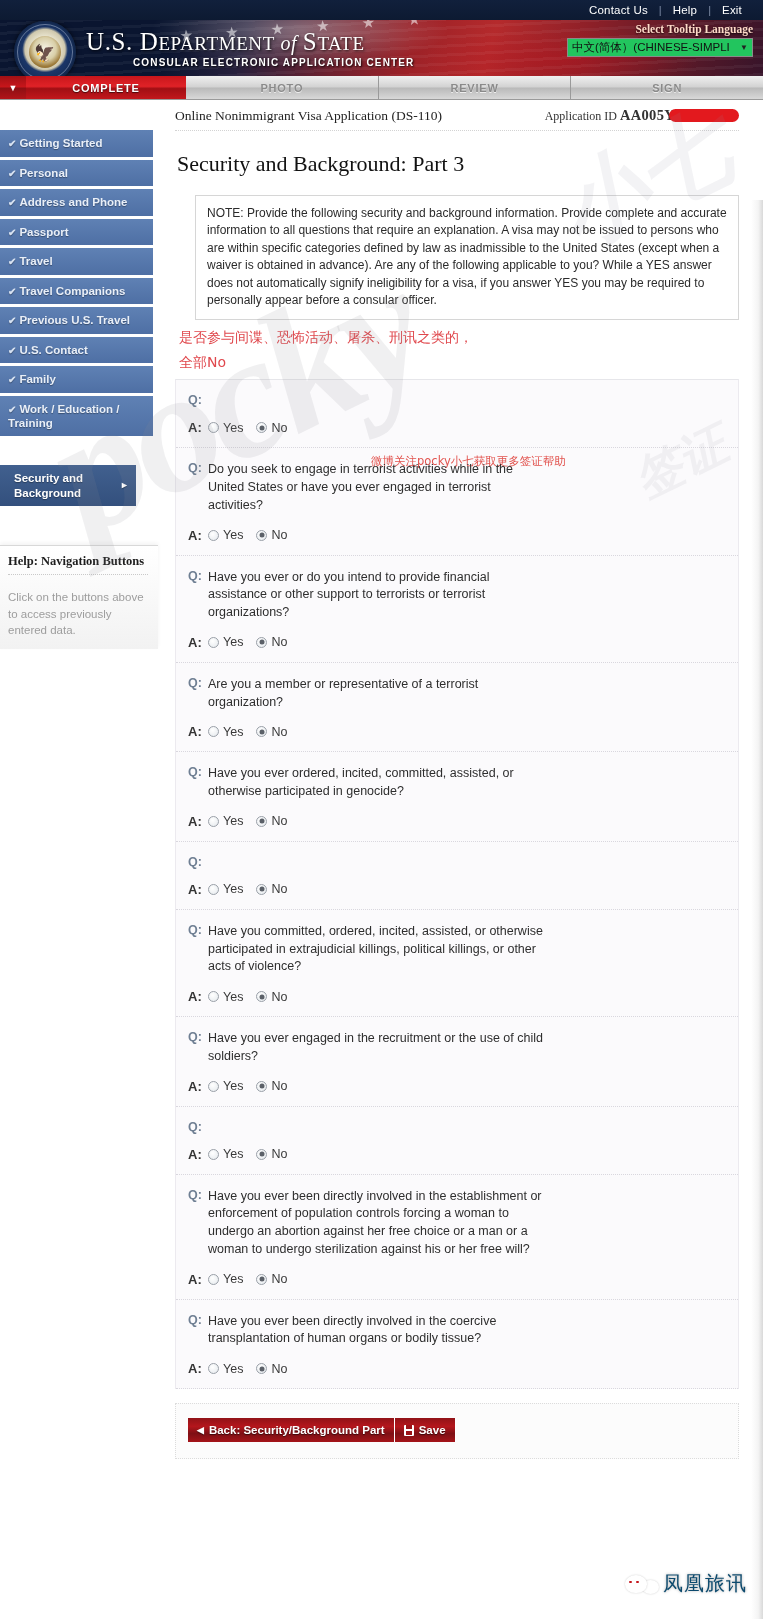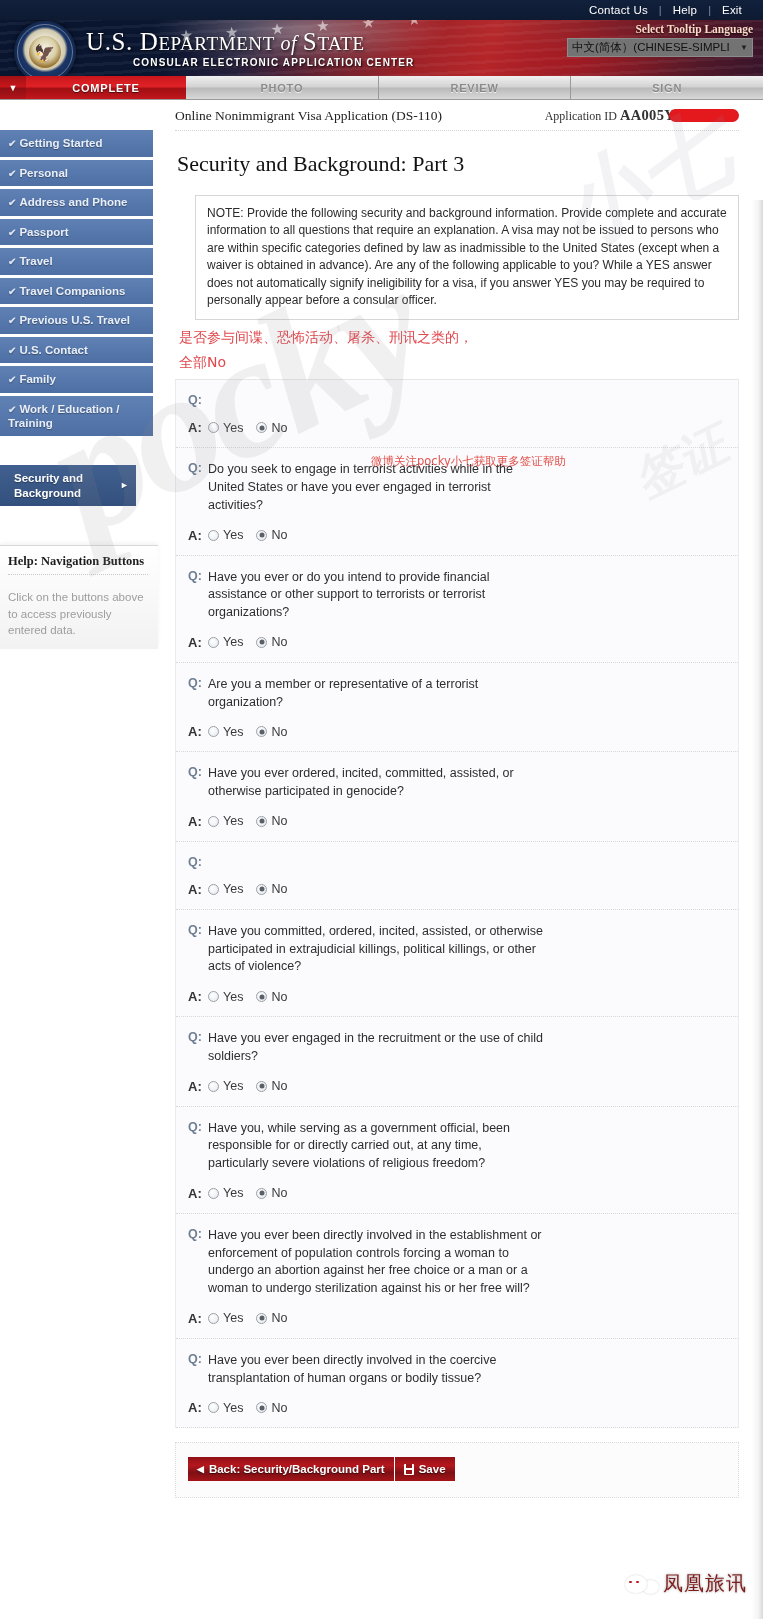--- a/index.html
+++ b/index.html
@@ -136,21 +136,21 @@
     font-family: "Liberation Serif", serif;
     font-size: 11.5px;
     font-weight: bold;
     text-shadow: 0 1px 2px rgba(0,0,0,.8);
     white-space: nowrap;
   }
   .lang-select {
     position: absolute;
     right: 10px; top: 18px;
     width: 186px; height: 19px;
-    background: #737373;
+    background: #22c55e;
     border: 1px solid #8b8b8b;
     display: flex;
     align-items: center;
     font-size: 11.5px;
     color: #111;
     padding-left: 4px;
     justify-content: space-between;
   }
   .lang-select .caret { font-size: 8px; padding-right: 4px; color: #222; }
 
@@ -491,21 +491,21 @@
   }
   .wechat-wm .bubble2 {
     width: 17px; height: 14px;
     background: #ffffff;
     border-radius: 50%;
     margin-left: -9px;
     margin-top: 6px;
     box-shadow: 0 0 2px rgba(0,0,0,.2);
   }
   .wechat-wm .txt {
-    color: #7f1d1d;
+    color: #0c4a6e;
     font-size: 20px;
     font-family: "DejaVu Sans", sans-serif;
     text-shadow: 0 0 3px rgba(0,0,0,.35);
     letter-spacing: 1px;
   }
 
   .right-edge {
     position: absolute;
     right: 0; top: 100px; bottom: 0;
     width: 12px;
@@ -777,21 +777,20 @@
                   <span class="radio checked"></span>
                   <span>No</span>
                 </label>
             </div>
           </div>
         </div>
 
         <div class="qblock">
           <div class="qrow">
             <div class="qlabel">Q:</div>
-            <div class="qtext">Have you, while serving as a government official, been responsible for or directly carried out, at any time, particularly severe violations of religious freedom?</div>
           </div>
           <div class="arow">
             <div class="alabel">A:</div>
             <div class="radio-group">
               <label class="radio-opt">
                   <span class="radio"></span>
                   <span>Yes</span>
                 </label>
               <label class="radio-opt">
                   <span class="radio checked"></span>

